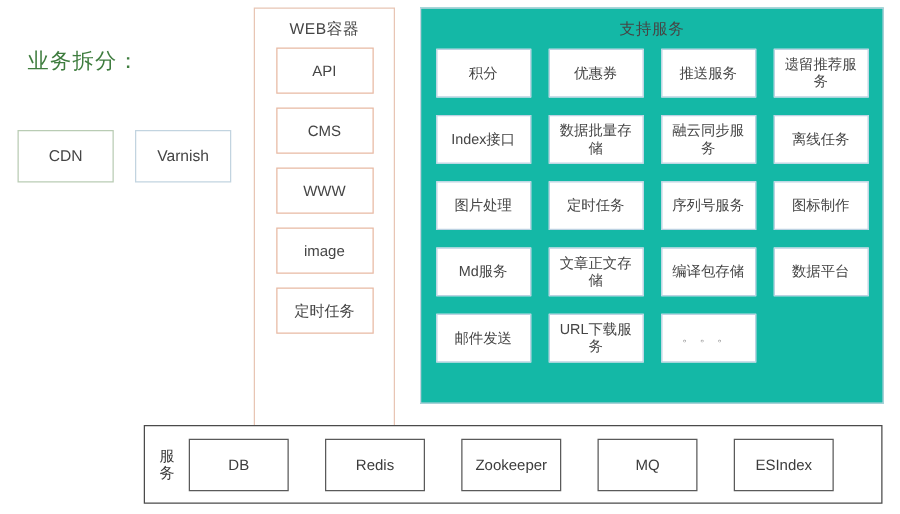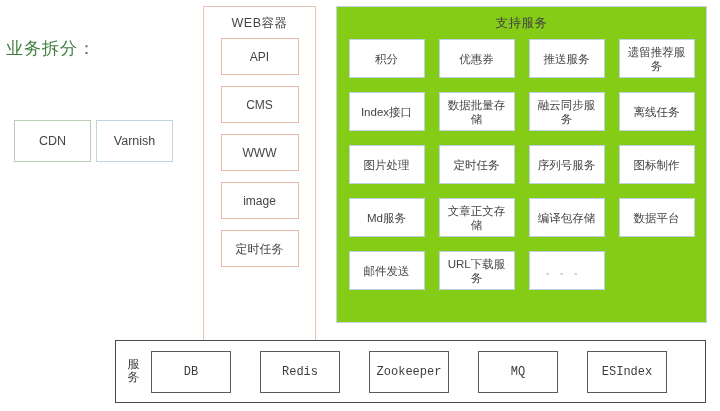--- a/index.html
+++ b/index.html
@@ -12,36 +12,36 @@
     height: 411px;
     position: relative;
     overflow: hidden;
     font-family: "Liberation Sans", "DejaVu Sans", sans-serif;
     color: #3c3c3c;
   }
 
   
   #page-title {
     position: absolute;
-    left: 6px;
+    left: 22px;
     top: 38px;
     font-size: 17px;
     line-height: 22px;
     color: #3f7d3f;
     letter-spacing: 1px;
     white-space: nowrap;
   }
 
   
   #edge-layer {
     position: absolute;
     left: 14px;
-    top: 120px;
-    display: flex;
-    gap: 5px;
+    top: 104px;
+    display: flex;
+    gap: 17px;
   }
   .edge-box {
     width: 77px;
     height: 42px;
     display: flex;
     align-items: center;
     justify-content: center;
     background: #ffffff;
     font-size: 12.5px;
     color: #454545;
@@ -93,21 +93,21 @@
 
   
   #support-container {
     position: absolute;
     left: 336px;
     top: 6px;
     width: 371px;
     height: 317px;
     border: 1px solid #c5d4e0;
     box-sizing: border-box;
-    background: #84cc16;
+    background: #14b8a6;
   }
   #support-container-title {
     text-align: center;
     font-size: 12.5px;
     color: #454545;
     margin-top: 8px;
     margin-bottom: 7px;
     letter-spacing: .5px;
   }
   #support-grid {
@@ -143,21 +143,20 @@
     left: 115px;
     top: 340px;
     width: 591px;
     height: 63px;
     border: 1px solid #4a4a4a;
     box-sizing: border-box;
     background: #ffffff;
     display: flex;
     align-items: center;
     padding-left: 7px;
-    font-family: Liberation Mono, monospace;
   }
   #service-layer-label {
     width: 21px;
     font-size: 12px;
     line-height: 13px;
     color: #3c3c3c;
     text-align: center;
     word-break: break-all;
     margin-right: 7px;
   }

